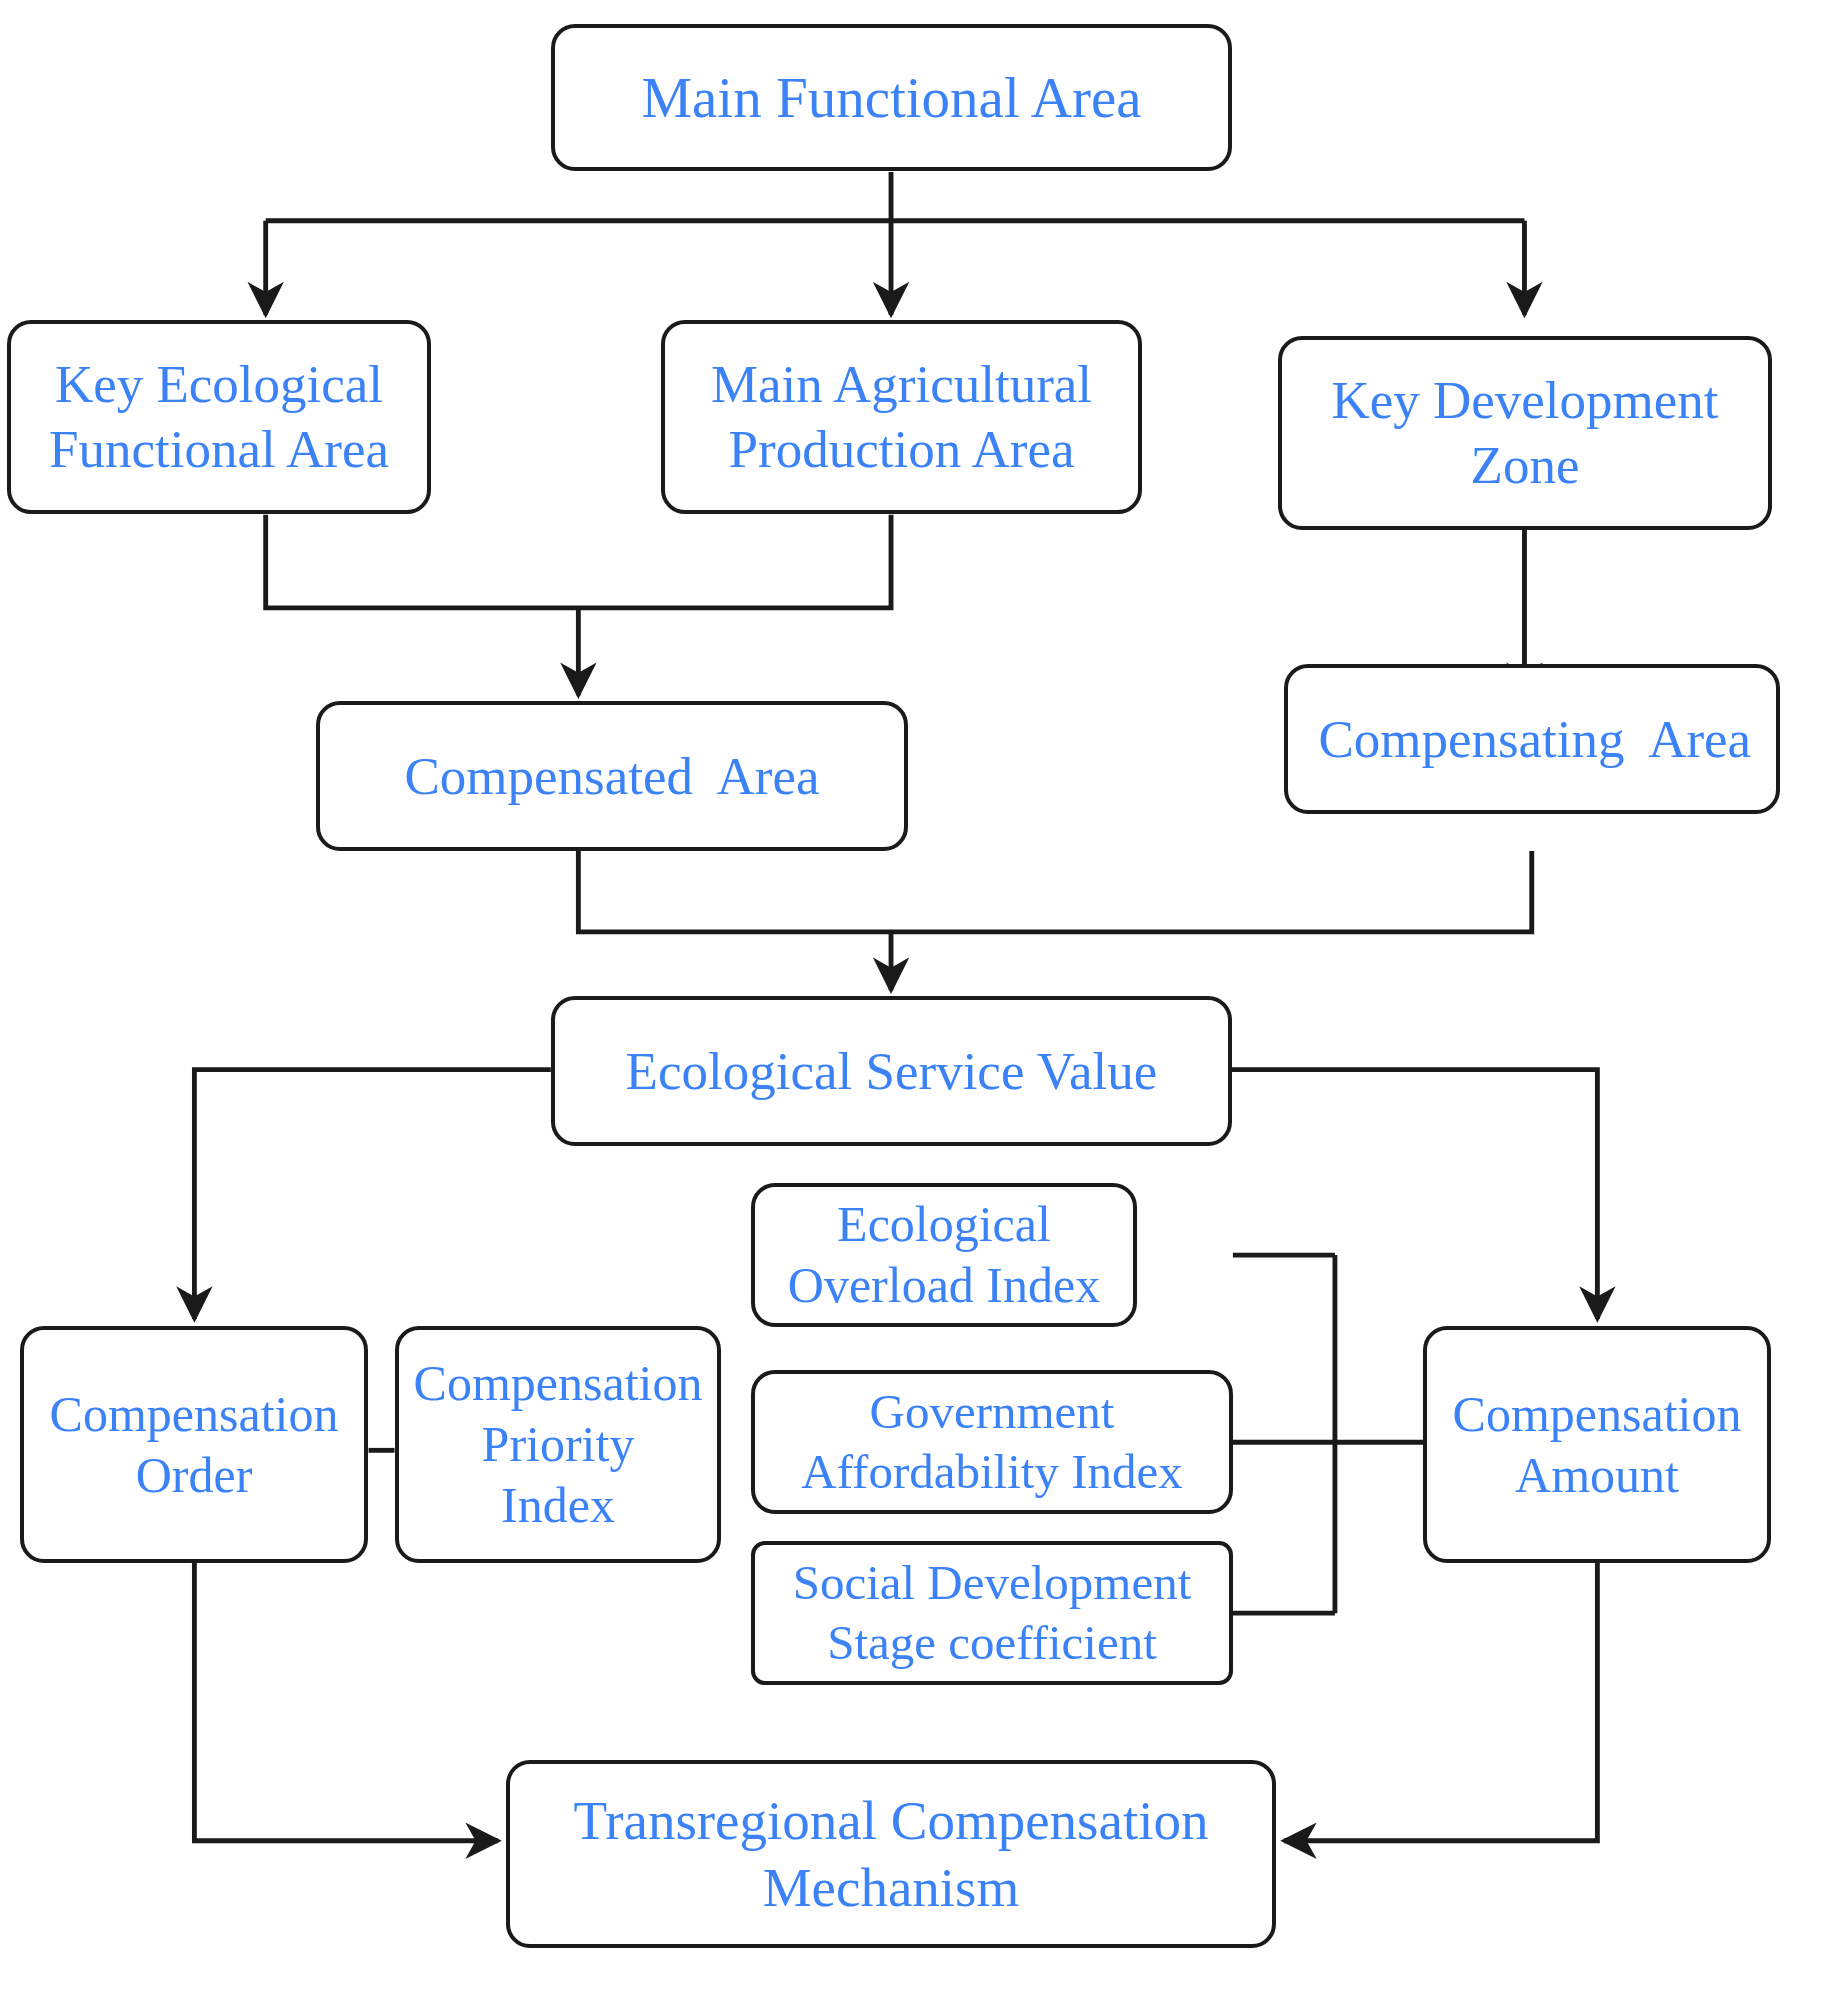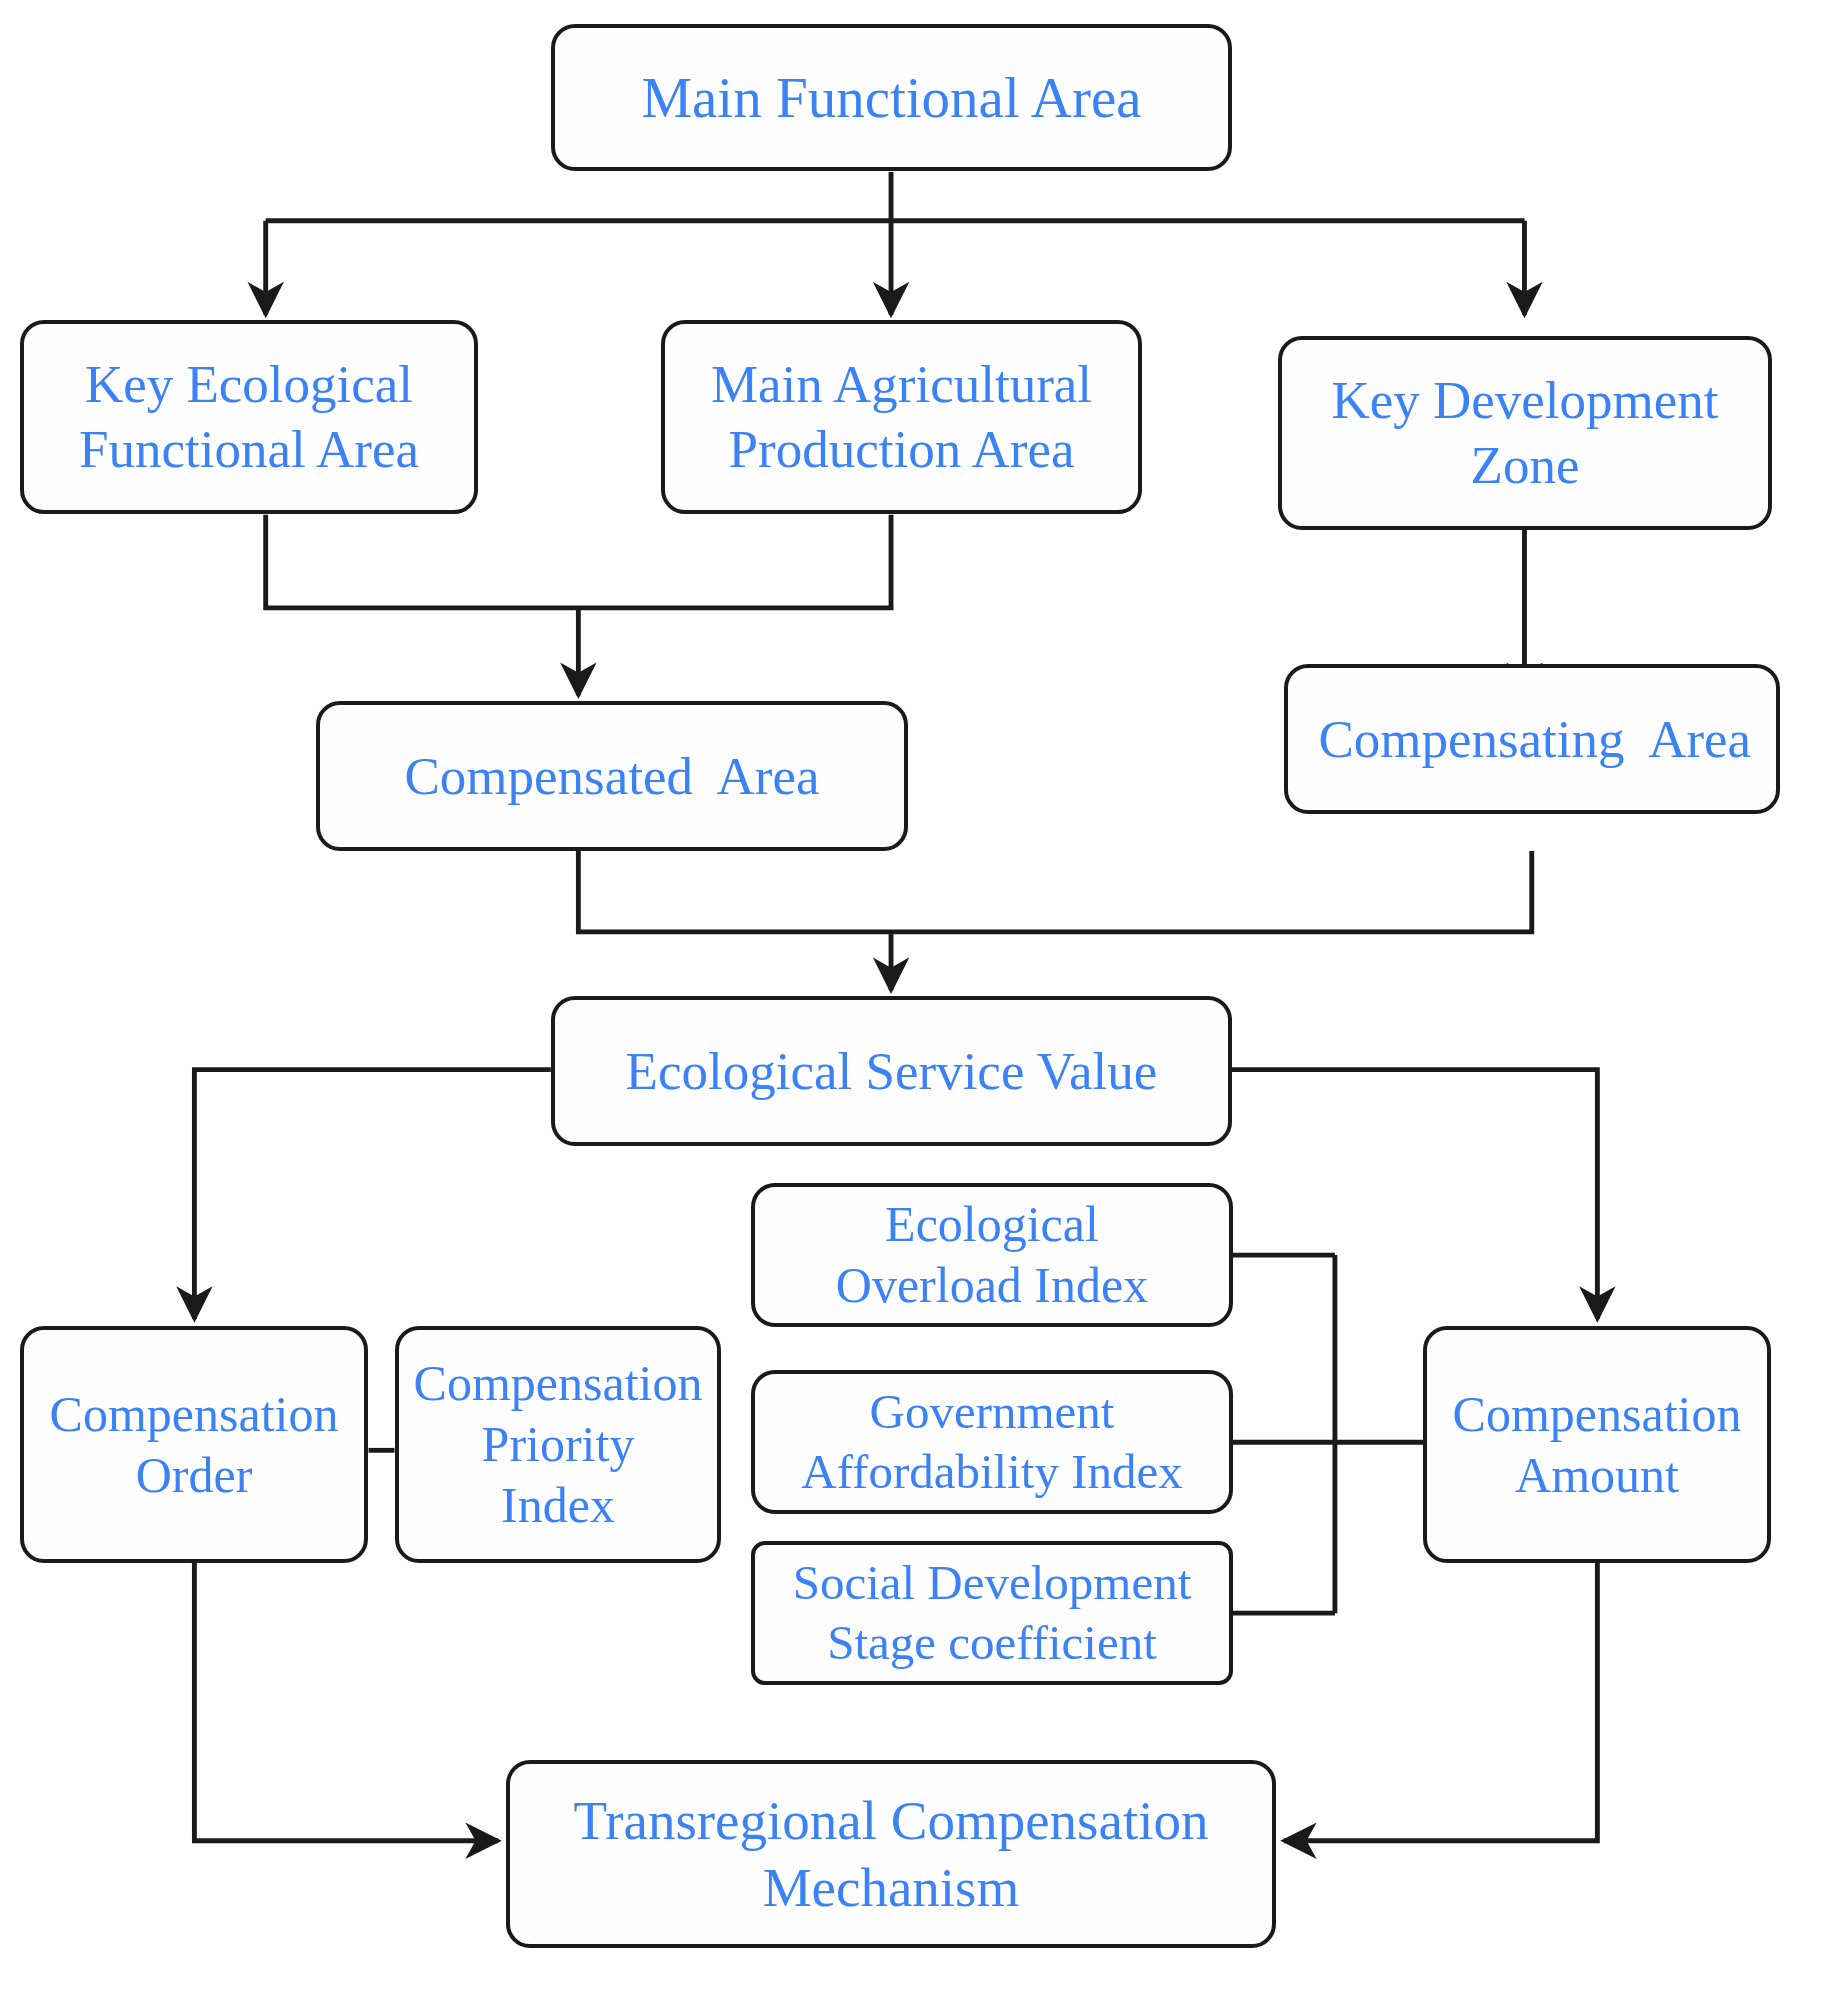--- a/index.html
+++ b/index.html
@@ -70,35 +70,35 @@
         <polyline class="edge" points="1522,1549 1648,1549" stroke="#1a1a1a"></polyline>
         <polyline class="edge" points="1648,1549 1648,1991" stroke="#1a1a1a"></polyline>
         <polyline class="edge" points="1522,1780 1757,1780" stroke="#1a1a1a"></polyline>
         <polyline class="edge" points="1522,1991 1648,1991" stroke="#1a1a1a"></polyline>
         <polyline class="edge" points="240,1929 240,2272 615,2272" stroke="#1a1a1a" marker-end="url(#arrowhead)"></polyline>
         <polyline class="edge" points="1972,1929 1972,2272 1585,2272" stroke="#1a1a1a" marker-end="url(#arrowhead)"></polyline>
       </g>
   </svg>
 
 <div class="node" style="left: 551px; top: 24px; width: 681px; height: 147px; font-size: 57px;">Main Functional Area</div>
-    <div class="node" style="left: 20px; top: 320px; width: 458px; height: 194px; font-size: 53px;">Key Ecological
+    <div class="node" style="left: 7px; top: 320px; width: 424px; height: 194px; font-size: 53px;">Key Ecological
 Functional Area</div>
     <div class="node" style="left: 661px; top: 320px; width: 481px; height: 194px; font-size: 53px;">Main Agricultural
 Production Area</div>
     <div class="node" style="left: 1278px; top: 336px; width: 494px; height: 194px; font-size: 53px;">Key Development
 Zone</div>
     <div class="node" style="left: 316px; top: 701px; width: 592px; height: 150px; font-size: 53px;">Compensated  Area</div>
     <div class="node" style="left: 1284px; top: 664px; width: 496px; height: 150px; font-size: 53px; padding-left: 12px;">Compensating  Area</div>
     <div class="node" style="left: 551px; top: 996px; width: 681px; height: 150px; font-size: 53px;">Ecological Service Value</div>
     <div class="node" style="left: 20px; top: 1326px; width: 348px; height: 237px; font-size: 50px;">Compensation
 Order</div>
     <div class="node" style="left: 395px; top: 1326px; width: 326px; height: 237px; font-size: 50px;">Compensation
 Priority
 Index</div>
-    <div class="node" style="left: 751px; top: 1183px; width: 482px; height: 144px; font-size: 50px;">Ecological
+    <div class="node" style="left: 751px; top: 1183px; width: 386px; height: 144px; font-size: 50px;">Ecological
 Overload Index</div>
     <div class="node" style="left: 751px; top: 1370px; width: 482px; height: 144px; font-size: 49px;">Government
 Affordability Index</div>
     <div class="node" style="left: 751px; top: 1541px; width: 482px; height: 144px; font-size: 49px; border-radius: 14px;">Social Development
 Stage coefficient</div>
     <div class="node" style="left: 1423px; top: 1326px; width: 348px; height: 237px; font-size: 50px;">Compensation
 Amount</div>
     <div class="node" style="left: 506px; top: 1760px; width: 770px; height: 188px; font-size: 55px;">Transregional Compensation
 Mechanism</div>
   </div>

